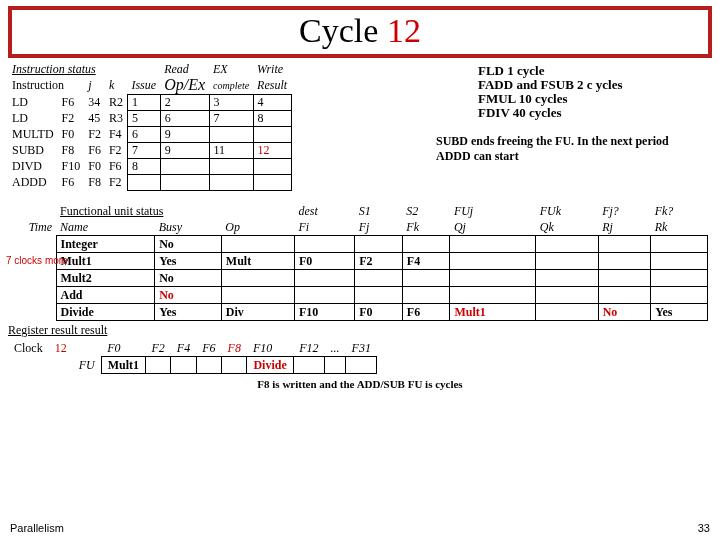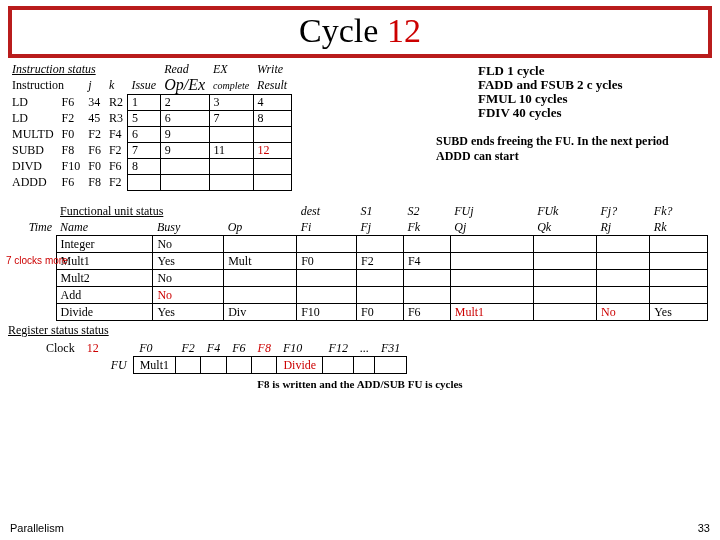--- a/index.html
+++ b/index.html
@@ -78,33 +78,33 @@
     width: 700px;
   }
   .fu-table td {
     padding: 0 4px;
     font-size: 12px;
     height: 16px;
     line-height: 16px;
   }
   .fu-box {
     border: 1px solid #000;
+    font-weight: bold;
   }
   .clocks-more {
     position: absolute;
     left: -2px;
     top: 52px;
     font-family: Arial, sans-serif;
     font-size: 10px;
     text-align: right;
   }
   .reg-table {
     border-collapse: collapse;
     margin-top: 2px;
-    margin-left: 32px;
   }
   .reg-table td {
     padding: 0 6px;
     font-size: 12px;
     height: 16px;
   }
   .foot-note {
     text-align: center;
     font-weight: bold;
     font-size: 11px;
@@ -316,21 +316,21 @@
             <td class="fu-box">F6</td>
             <td class="fu-box red">Mult1</td>
             <td class="fu-box"></td>
             <td class="fu-box red">No</td>
             <td class="fu-box">Yes</td>
           </tr>
     </tbody>
       </table>
 
     <div style="margin-top:2px">
-      <span class="und">Register status status</span>
+      <span class="und">Register result result</span>
       <table class="reg-table">
         <tbody>
             <tr>
           <td>Clock</td>
           <td class="red">12</td>
           <td></td>
           <td class="ital">F0</td>
           <td class="ital">F2</td>
           <td class="ital">F4</td>
           <td class="ital">F6</td>

